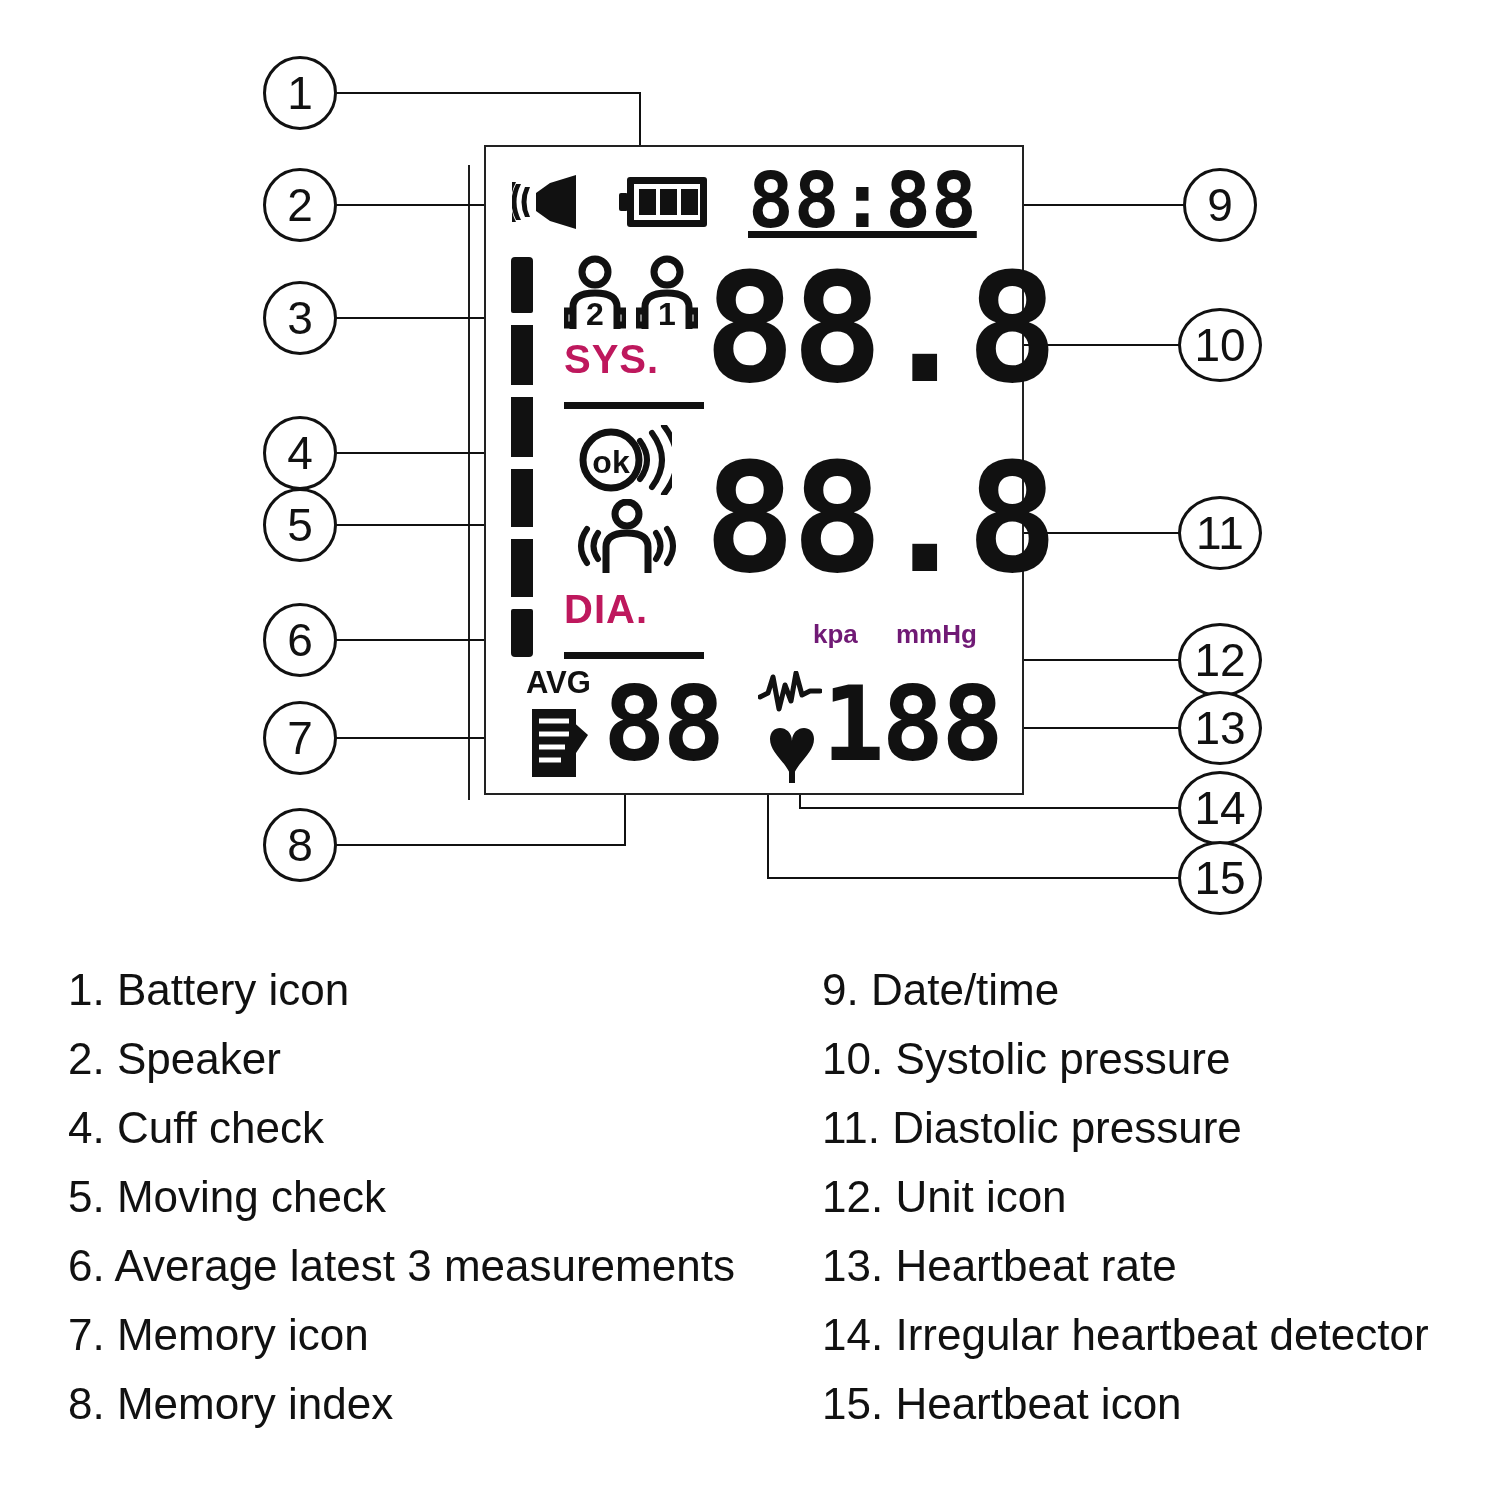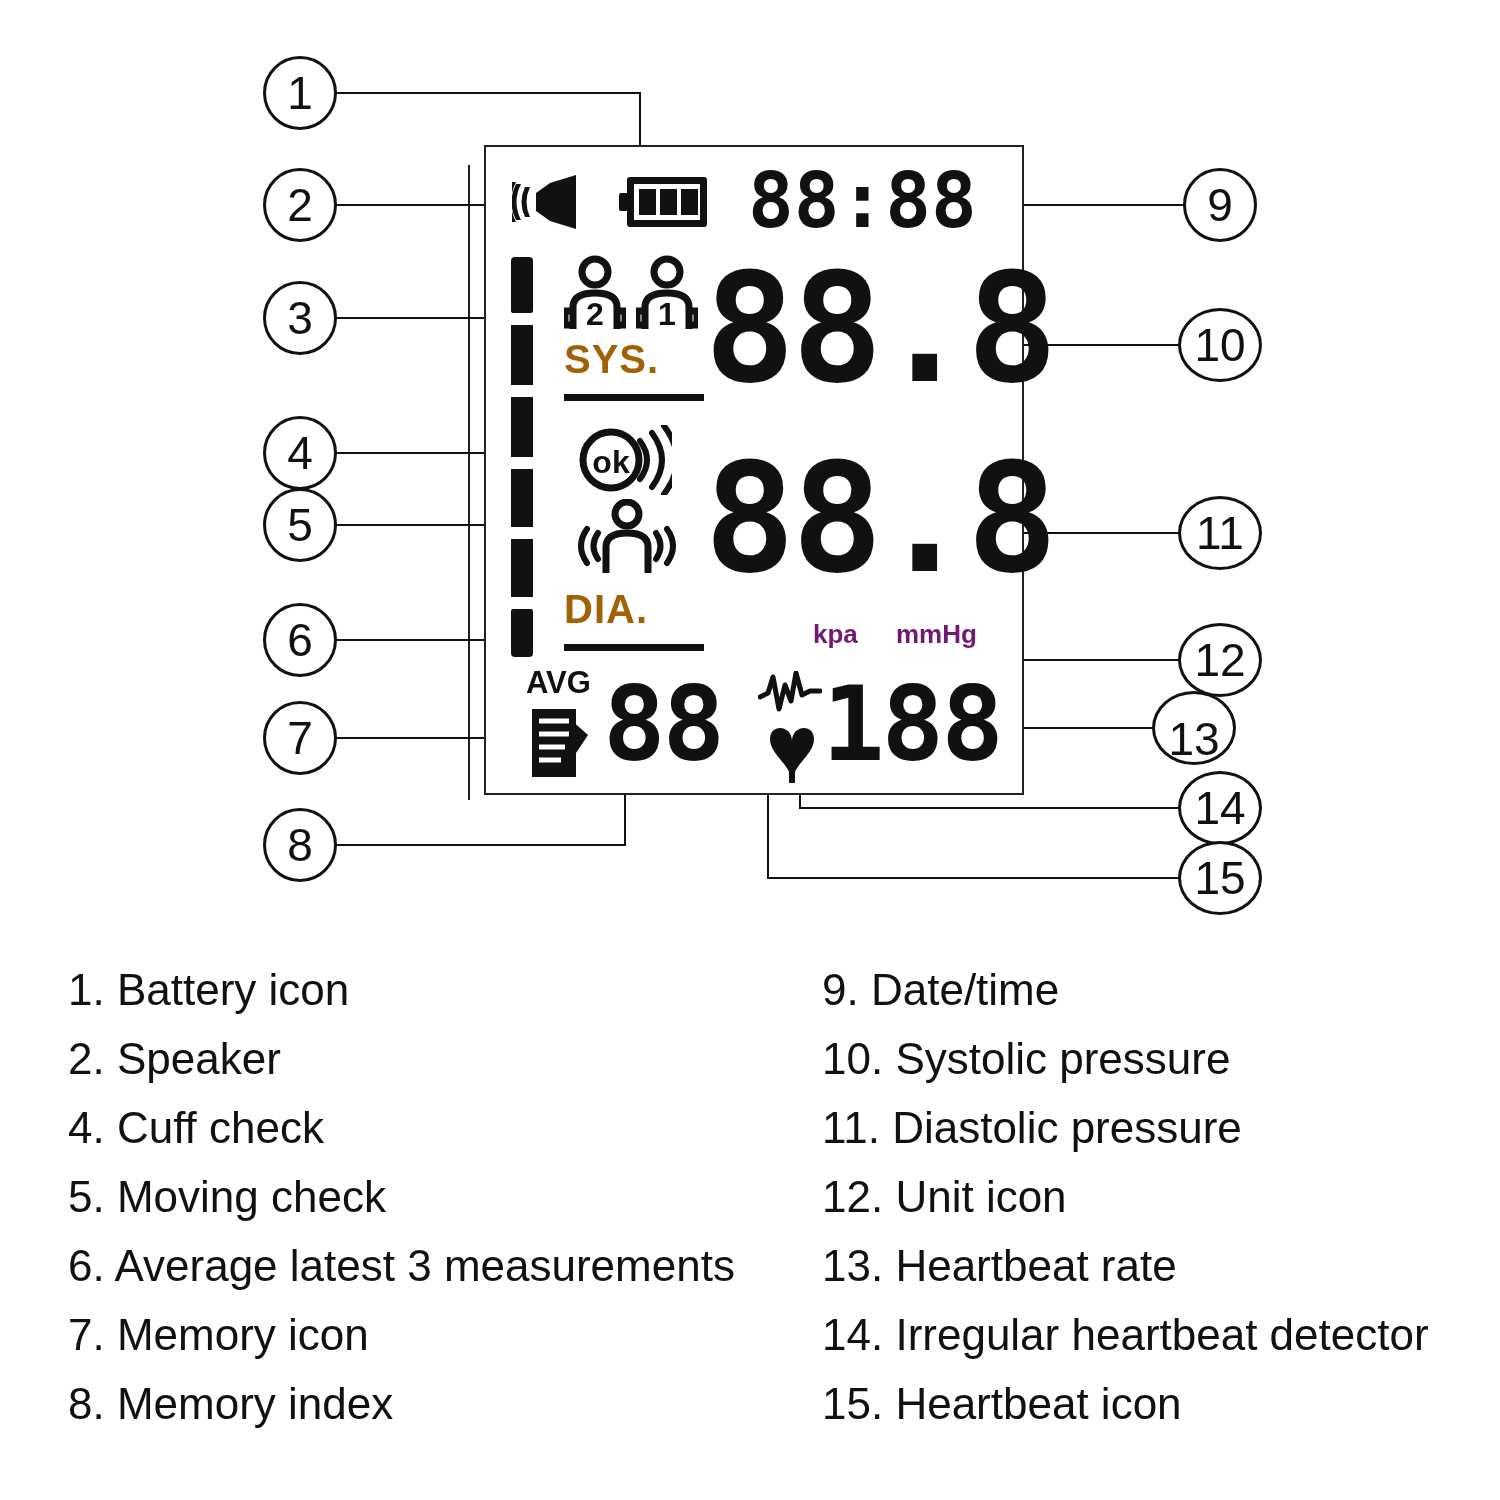--- a/index.html
+++ b/index.html
@@ -57,32 +57,32 @@
 
   
   .seg {
     font-family: "DejaVu Sans Mono", monospace;
     font-weight: bold;
     color: #111;
     letter-spacing: -2px;
     line-height: 0.95;
     white-space: nowrap;
   }
-  .seg-time  { font-size: 76px; letter-spacing: 0px; }
+  .seg-time  { font-size: 76px; letter-spacing: 0px; text-decoration: underline; }
   .seg-big   { font-size: 152px; letter-spacing: -4px; }
   .seg-small { font-size: 104px; letter-spacing: -3px; }
 
   .lbl-sys, .lbl-dia {
     font-family: "Liberation Sans", sans-serif;
     font-weight: bold;
     font-size: 40px;
     letter-spacing: 1px;
-    color: #a16207;
+    color: #be185d;
     border-bottom: 7px solid #111;
-    padding-bottom: 15px;
+    padding-bottom: 23px;
     line-height: 1;
   }
   .lbl-avg {
     font-family: "Liberation Sans", sans-serif;
     font-weight: bold;
     font-size: 31px;
     letter-spacing: 0px;
     color: #111;
     line-height: 1;
   }
@@ -325,21 +325,21 @@
     </div>
   <div class="callout wide" style="left:1178px; top:308px;">
       <span>10</span>
     </div>
   <div class="callout wide" style="left:1178px; top:496px;">
       <span>11</span>
     </div>
   <div class="callout wide" style="left:1178px; top:623px;">
       <span>12</span>
     </div>
-  <div class="callout wide" style="left:1152px; top:691px;align-items:flex-end;">
+  <div class="callout wide" style="left:1178px; top:691px;">
       <span>13</span>
     </div>
   <div class="callout wide" style="left:1178px; top:771px;">
       <span>14</span>
     </div>
   <div class="callout wide" style="left:1178px; top:841px;">
       <span>15</span>
     </div>
 
 </div>

